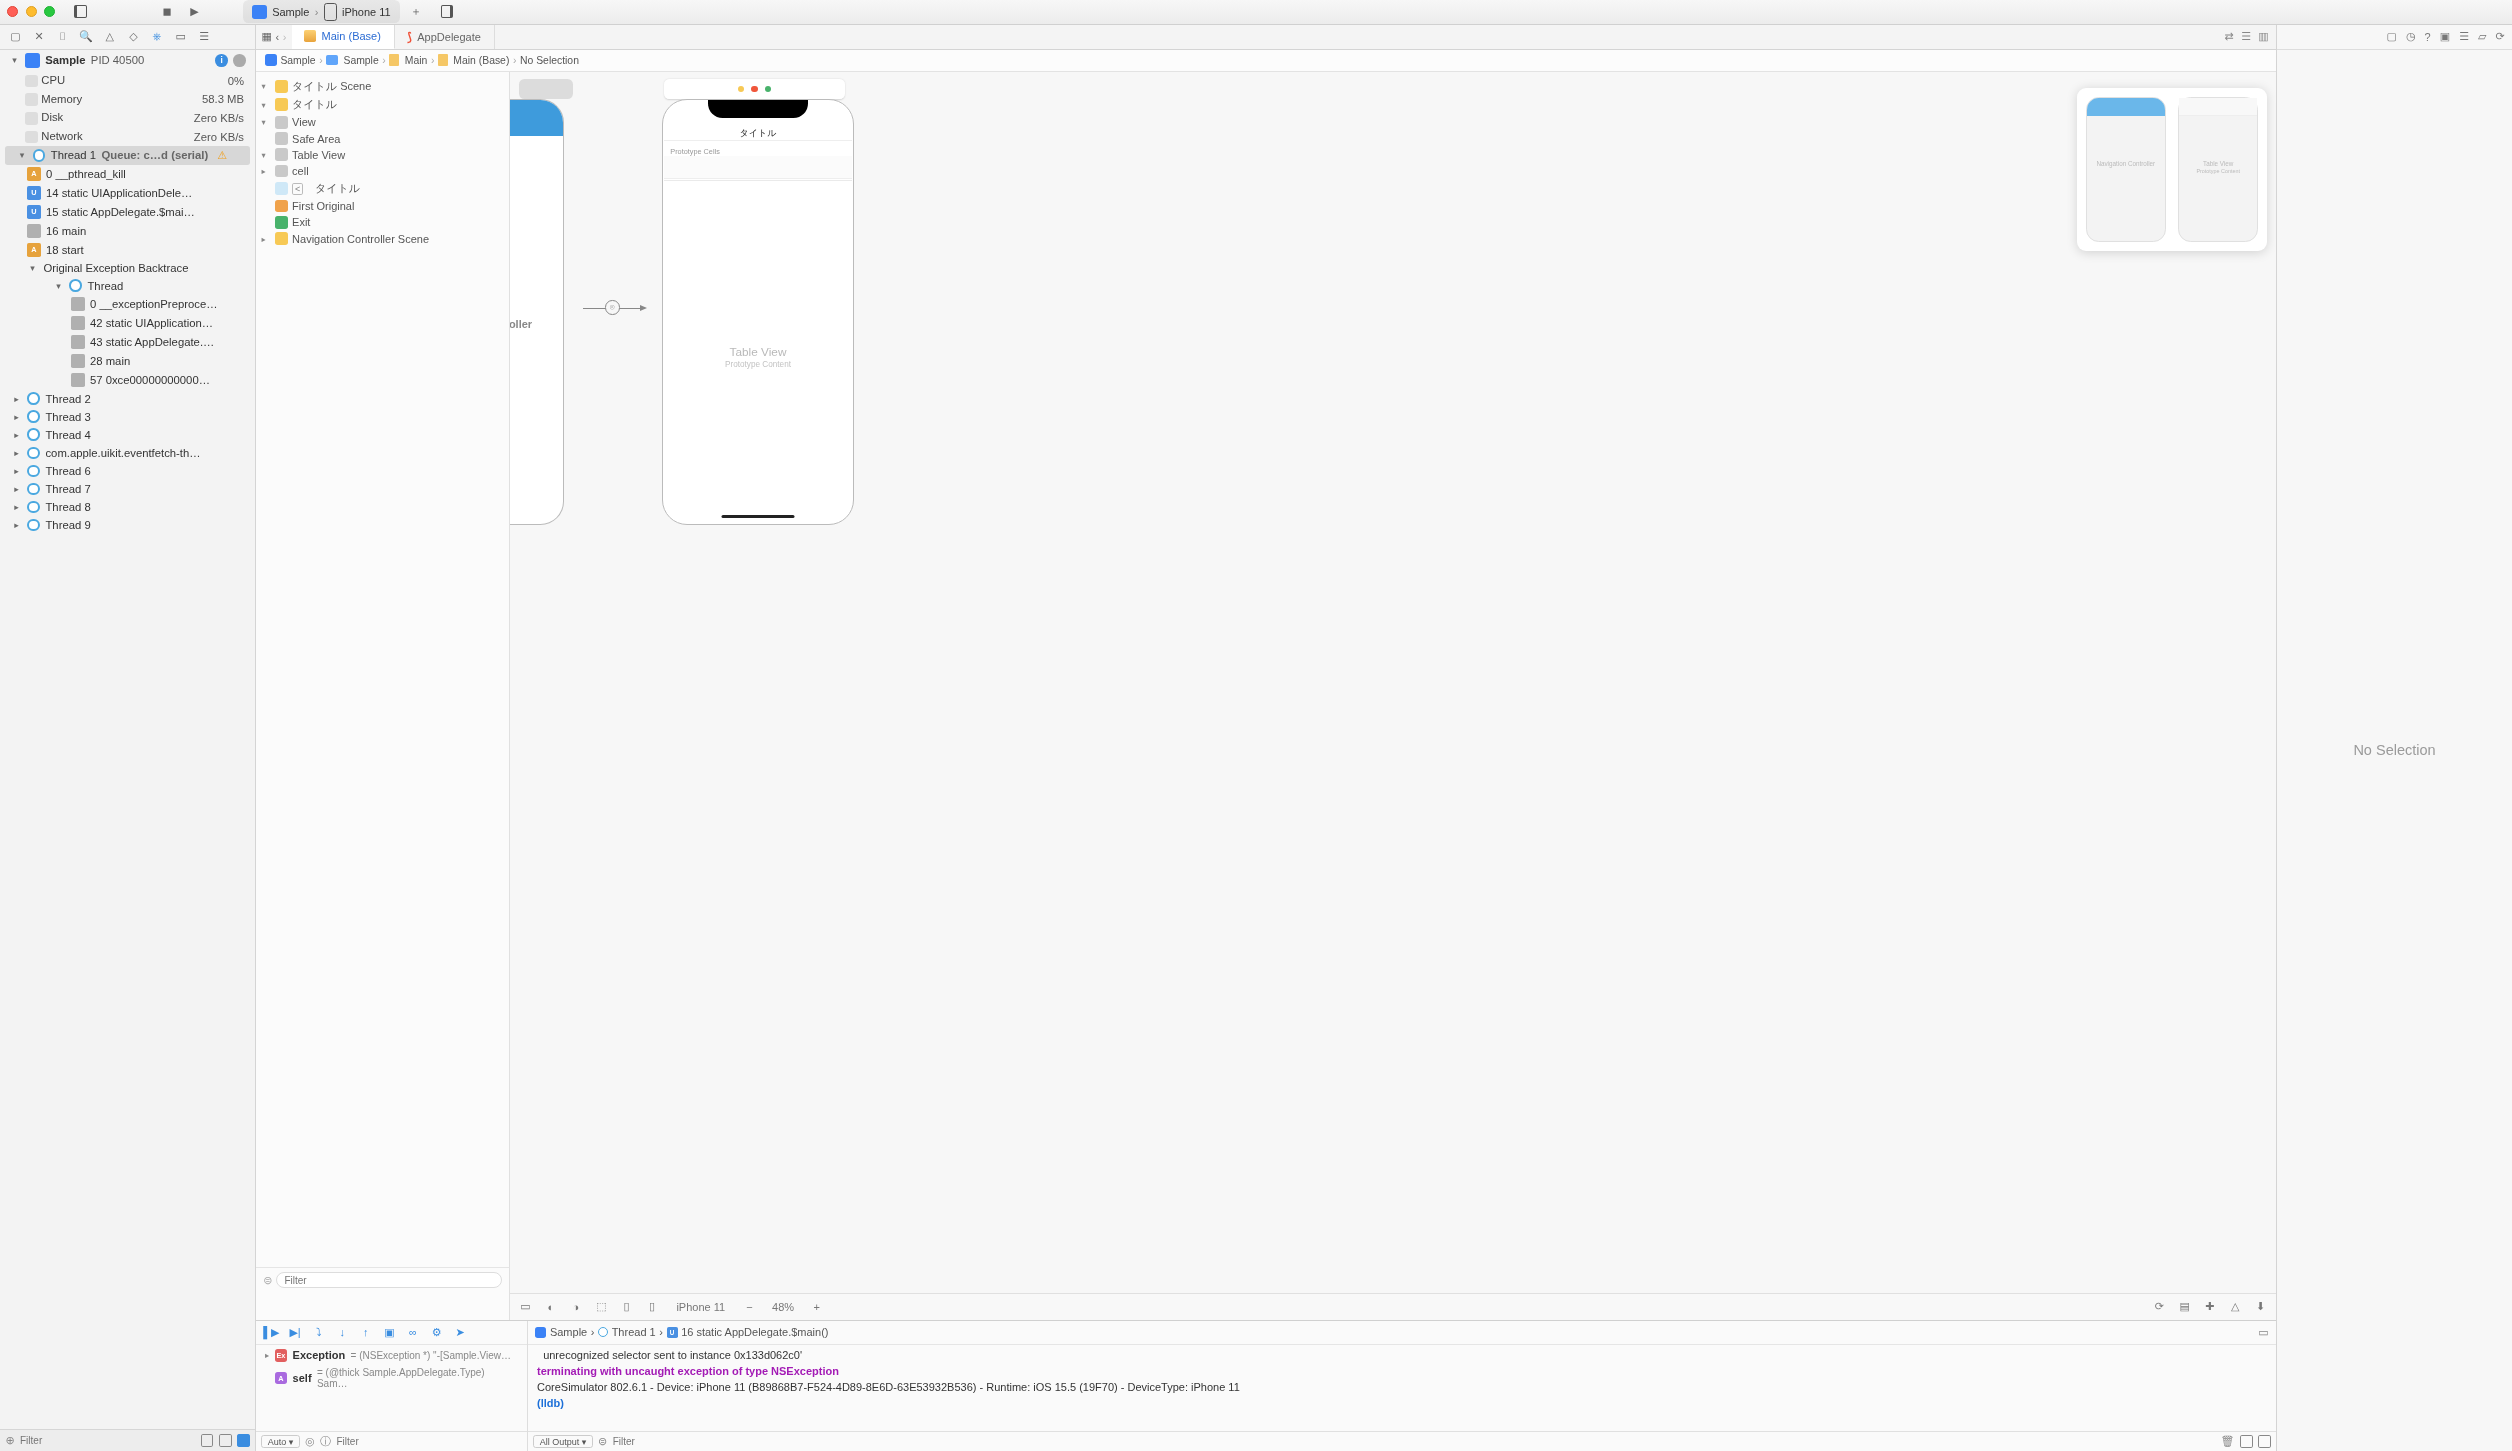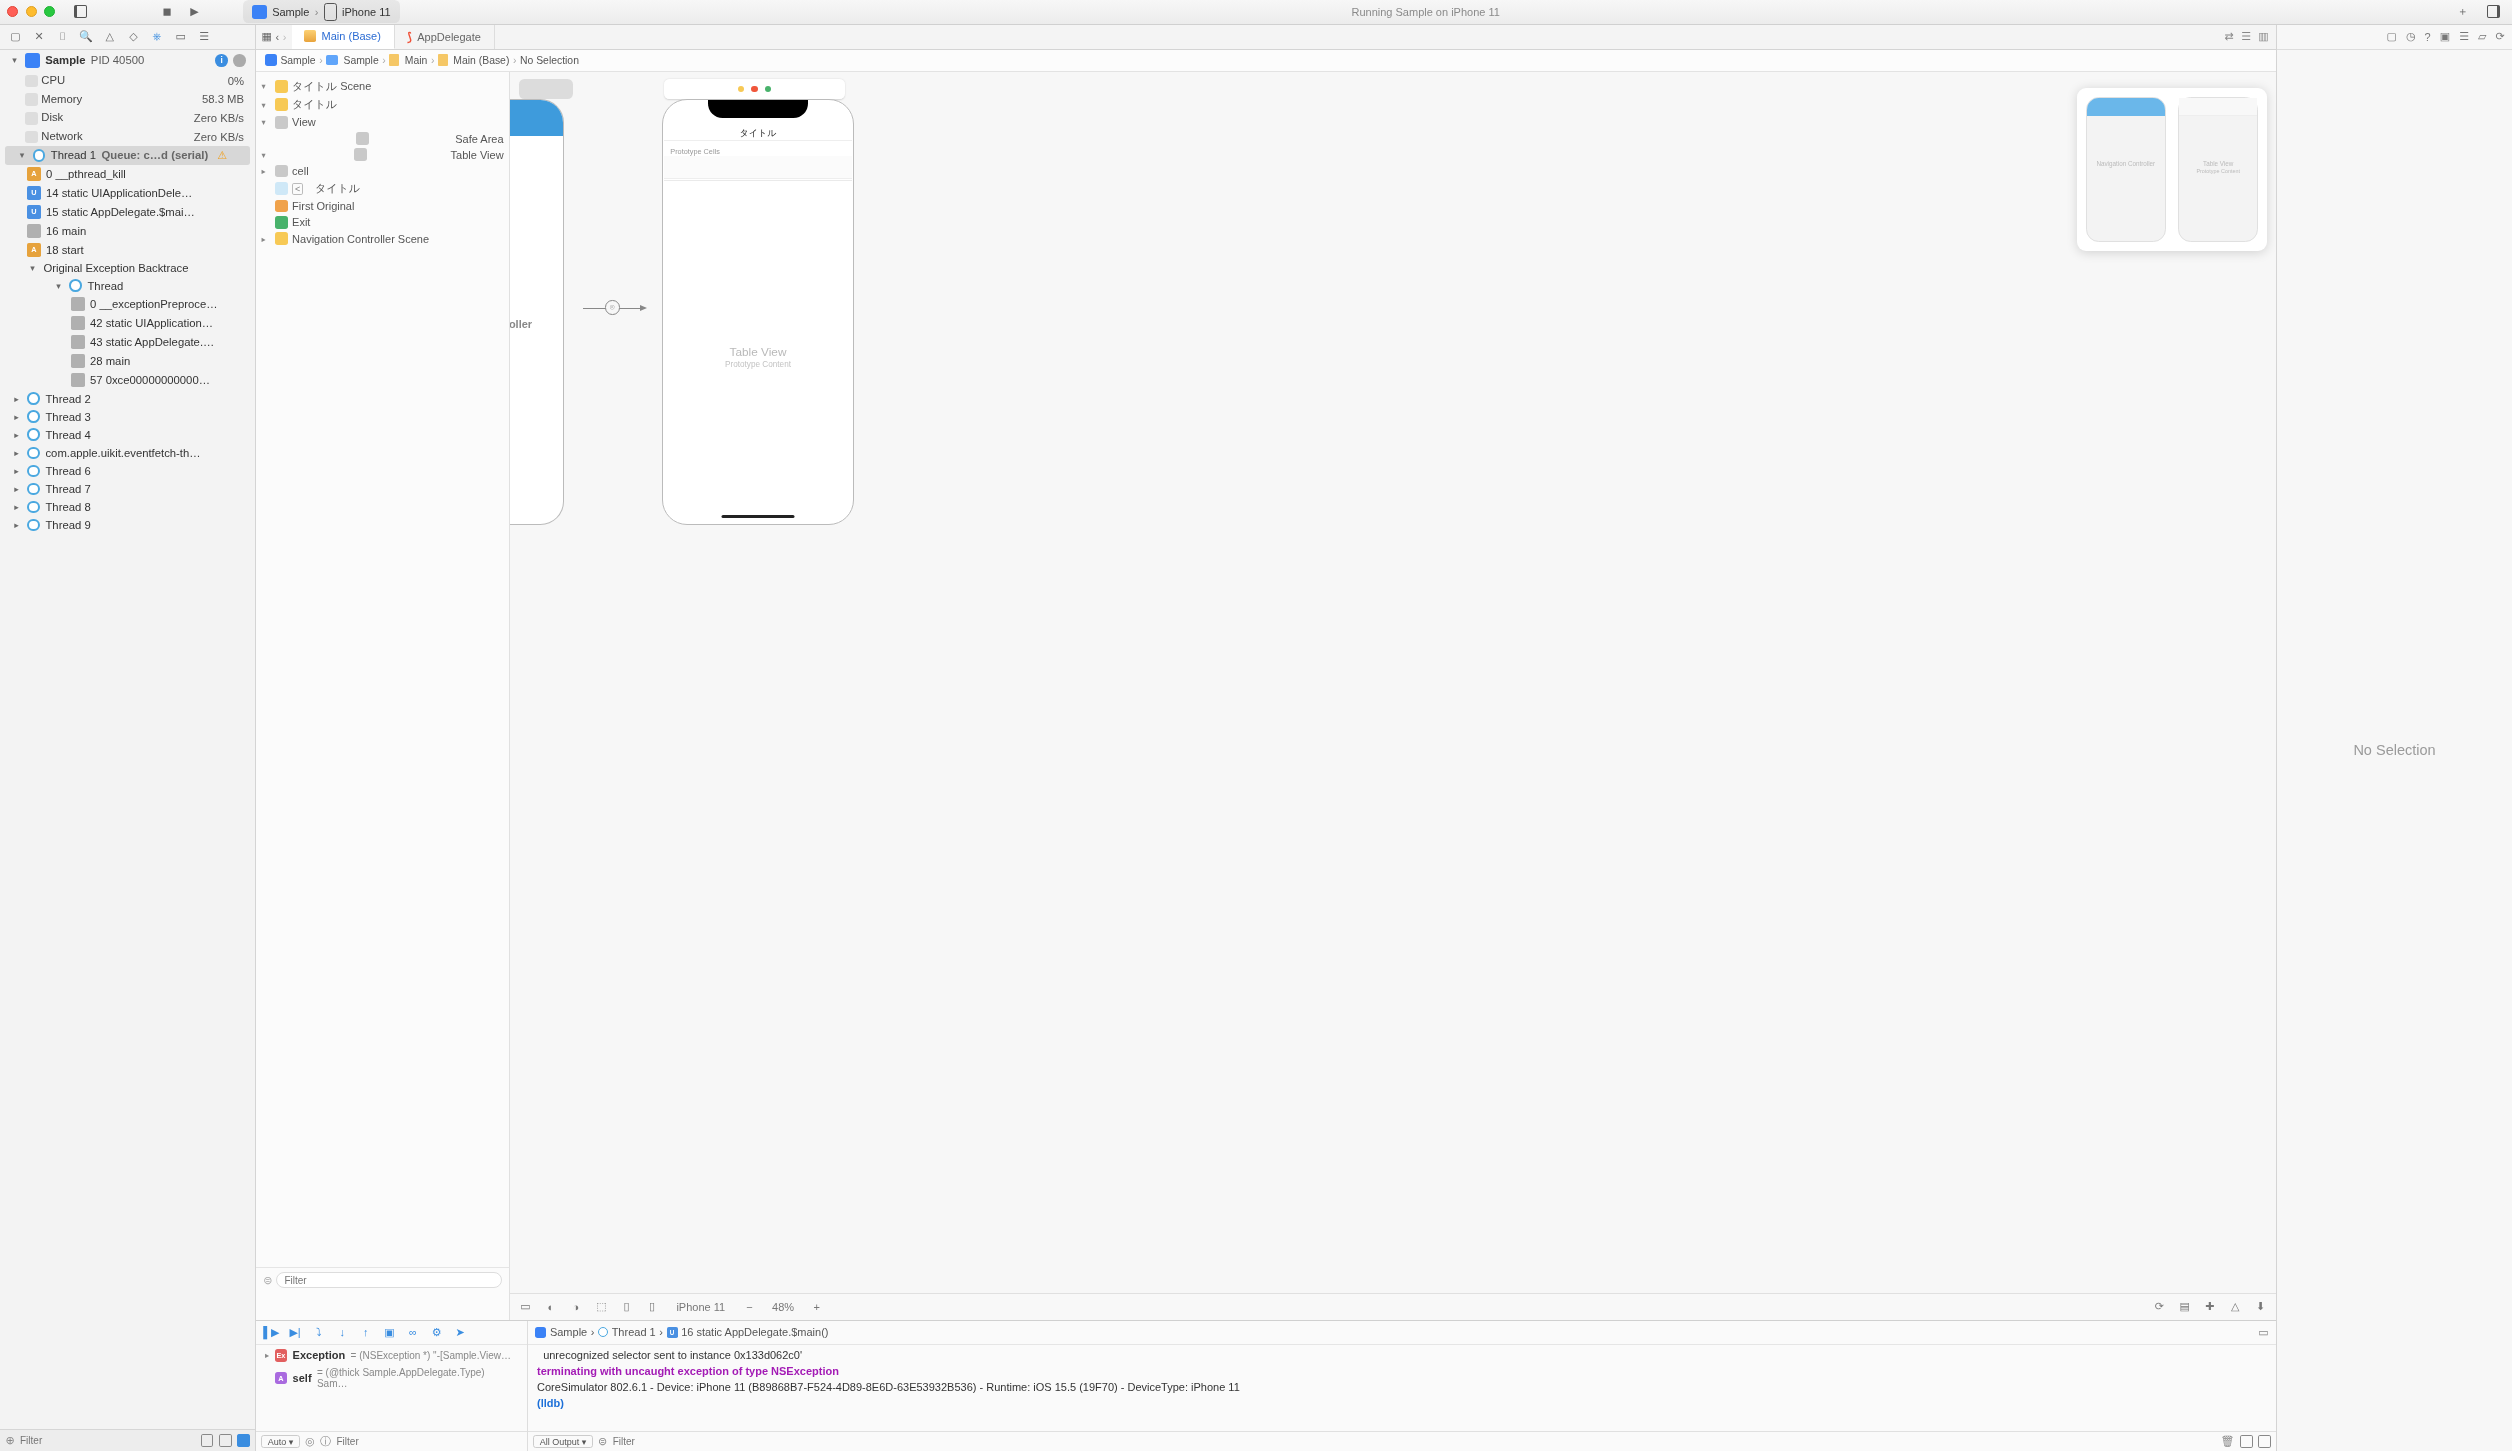--- a/index.html
+++ b/index.html
@@ -77,21 +77,21 @@
 .file-ico{ width:10px;height:11.8px;background:#f5c766;border-radius:0.9px;display:inline-block;margin-right:1.8px;}
 
 .editor-split { flex:1; display:flex; min-height:0; }
 
 
 .scene-outline { width: 254px; border-right: 0.9px solid #e0e0e0; background: #fbfbfb; overflow:auto; padding:5.4px 3.6px; font-size:11px;}
 .scene-outline .ol-item { display:flex; align-items:center; gap:4.5px; padding:1.8px 1.8px; color:#555;}
 .scene-outline .ol-item .disc{font-size:8.2px;color:#888;width:9px;}
 .scene-outline .ol-ico { width:12.7px; height:12.7px; border-radius:2.7px; display:inline-block;}
 .ol-yellow{ background:#f7c955;} .ol-gray{ background:#c9c9c9;} .ol-orange{background:#f0a24b;} .ol-green{background:#48b26b;}
-.ol-indent0{padding-left:5.4px;} .ol-indent1{padding-left:20px;} .ol-indent2{padding-left:34px;} .ol-indent3{padding-left:49px;justify-content:space-between;} .ol-indent4{padding-left:63px;}
+.ol-indent0{padding-left:5.4px;} .ol-indent1{padding-left:20px;} .ol-indent2{padding-left:34px;} .ol-indent3{padding-left:49px;} .ol-indent4{padding-left:63px;}
 
 
 .canvas-wrap { flex:1; position:relative; overflow:hidden; background:#f7f7f7;}
 .canvas-inner { position:absolute; inset:0; }
 .ruler-box { position:absolute; top:7.3px; left:9px; width:54px; height:20px; border-radius:5.4px; background:rgba(180,180,180,0.4);}
 .scene-label-pill { position:absolute; top:7.3px; left:154px; width:181px; height:20px; border-radius:5.4px; background:rgba(255,255,255,0.9); box-shadow:0 0.9px 1.8px rgba(0,0,0,0.15); display:flex;align-items:center;justify-content:center; gap:7.3px;}
 .scene-label-pill .d{width:6.3px;height:6.3px;border-radius:50%;}
 .d.y{background:#f7c955;} .d.r{background:#f0563b;} .d.g{background:#48b26b;}
 
 .phone-left { position:absolute; top:27px; left:0; width:54px; height:426px; border:0.9px solid #bbb; border-left:none; border-radius:0 23.6px 23.6px 0; background:#fff; overflow:hidden;}
@@ -166,21 +166,20 @@
   <div class="tb-btn">◼</div>
   <div class="tb-btn">▶</div>
   <div style="width:27px;"></div>
   <div class="scheme-pill">
     <span class="app-icon"></span>
     <span>Sample</span>
     <span class="sep">›</span>
     <span class="device-icon"></span>
     <span>iPhone 11</span>
   </div>
-  <div class="center-status">Running Sample on iPhone 11</div>
   <div class="tb-right">
     <div class="tb-btn">＋</div>
     <div class="tb-btn">
         <span class="sq-icon" style="border-right:3.6px solid #555;"></span>
       </div>
   </div>
 </div>
 
 <div class="workspace">
 

